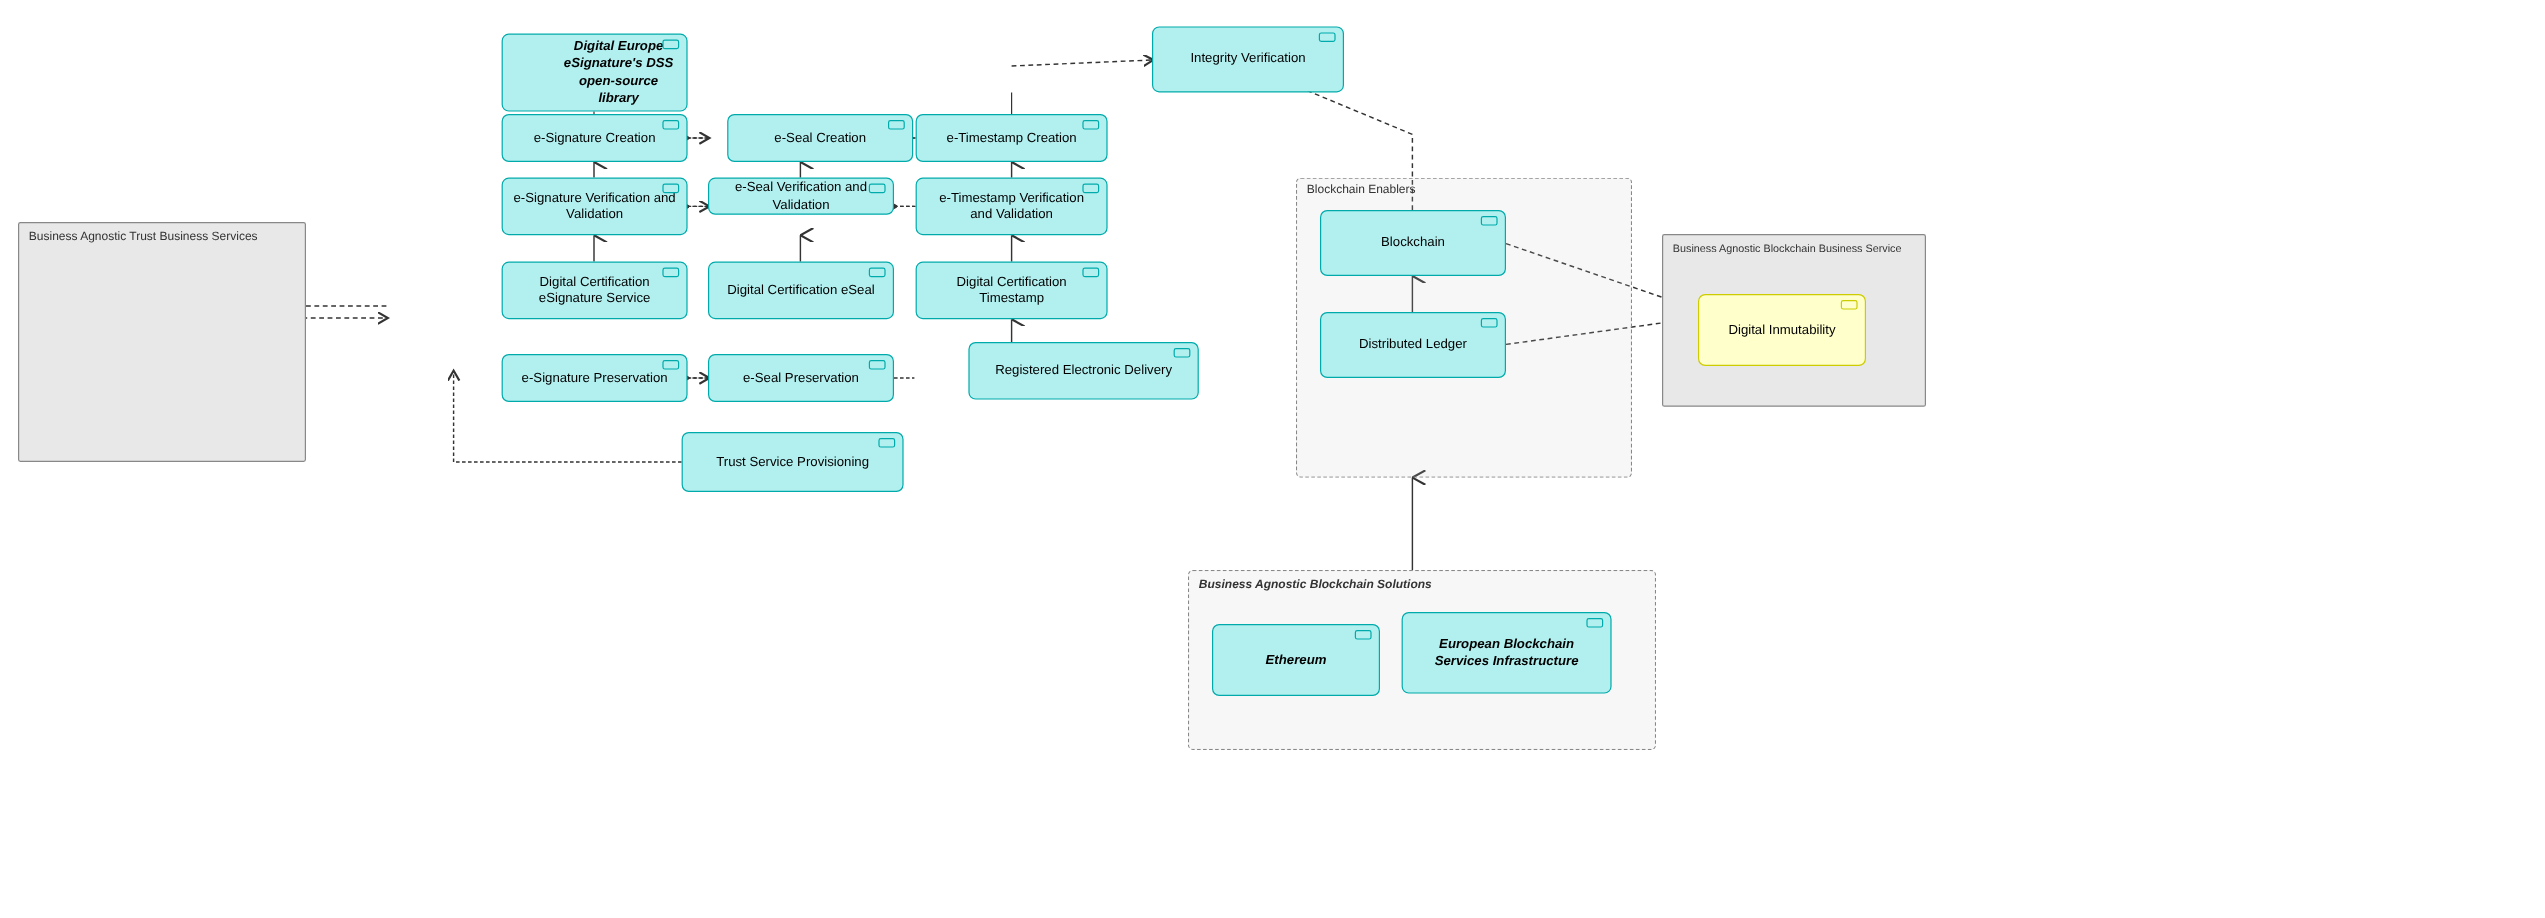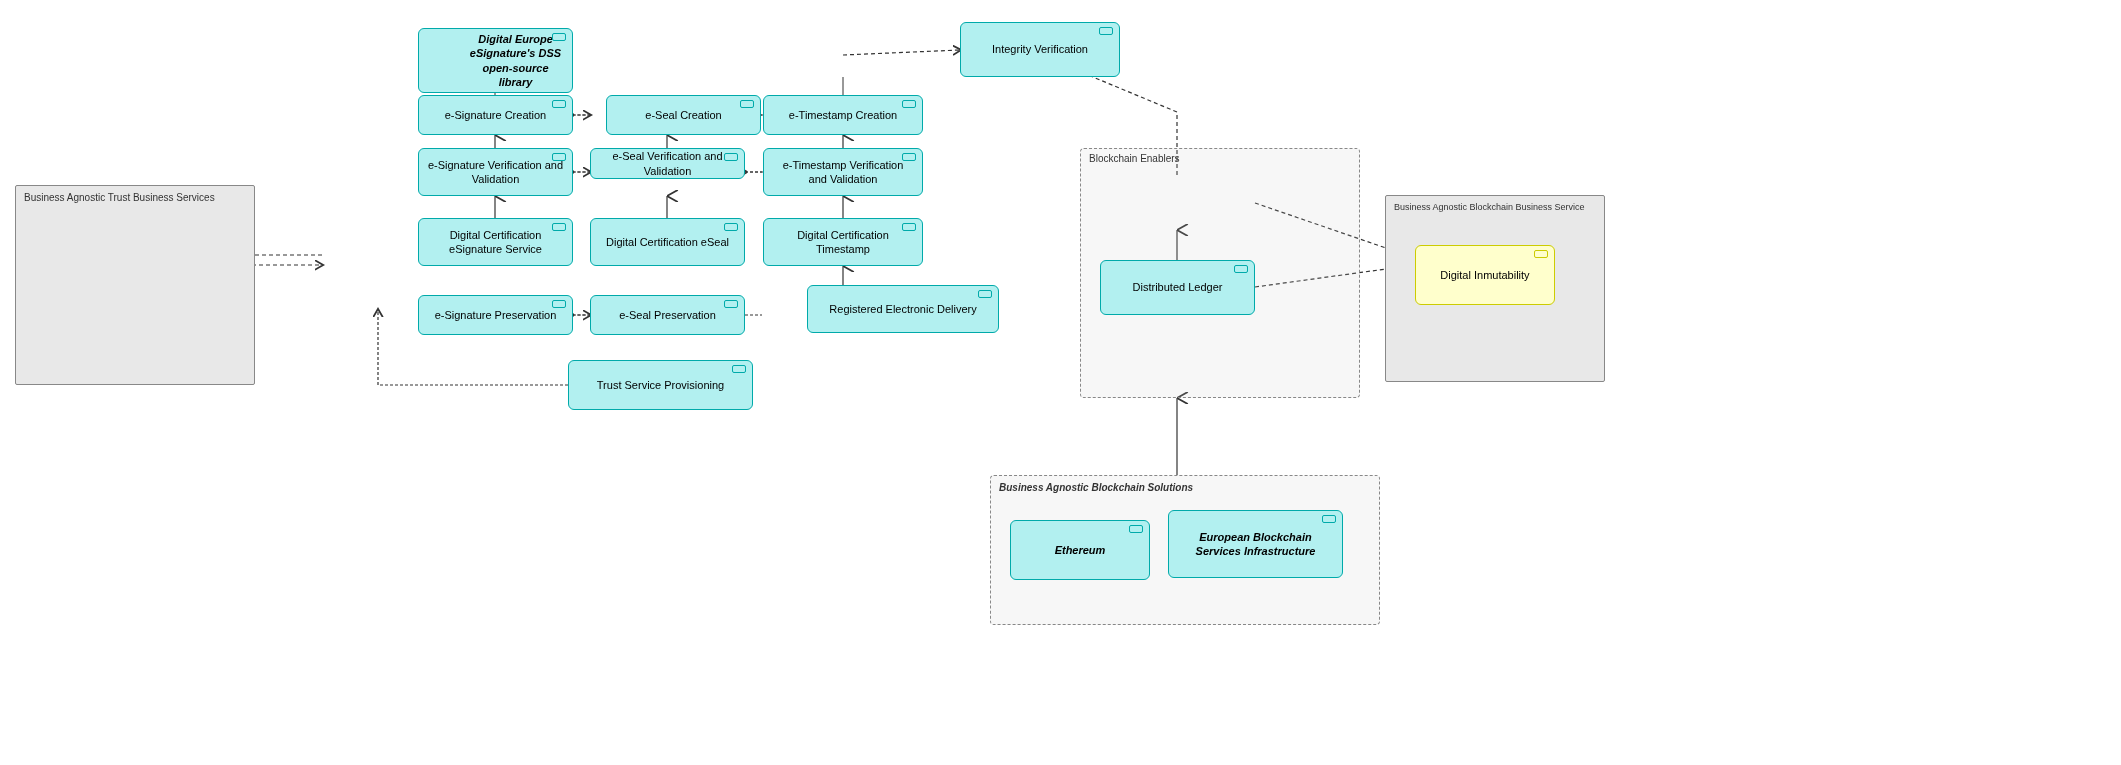--- a/index.html
+++ b/index.html
@@ -251,27 +251,31 @@
 
   <div class="box box-cyan" style="left:960px;top:22px;width:160px;height:55px;">
     <div class="box-icon"></div>
     <span>Integrity Verification</span>
   </div>
 
   <div class="box-dashed-container" style="left:1080px;top:148px;width:280px;height:250px;">
     <span class="container-label" style="top:4px;left:8px;">Blockchain Enablers</span>
   </div>
 
+  <div class="box box-cyan" style="left:1100px;top:175px;width:155px;height:55px;">
+    <div class="box-icon"></div>
+    <span>Blockchain</span>
+  </div>
 
   <div class="box box-cyan" style="left:1100px;top:260px;width:155px;height:55px;">
     <div class="box-icon"></div>
     <span>Distributed Ledger</span>
   </div>
 
-  <div class="box-gray-container" style="left:1385px;top:195px;width:220px;height:187px;">
+  <div class="box-gray-container" style="left:1385px;top:195px;width:220px;height:144px;">
     <span class="container-label" style="top:6px;left:8px;font-size:9px;line-height:1.3;">Business Agnostic Blockchain Business Service</span>
   </div>
 
   <div class="box box-yellow" style="left:1415px;top:245px;width:140px;height:60px;">
     <div class="box-icon" style="border-color:#cccc00;background:#ffffcc;"></div>
     <span>Digital Inmutability</span>
   </div>
 
   <div class="box-dashed-container" style="left:990px;top:475px;width:390px;height:150px;">
     <span class="container-label-italic" style="top:6px;left:8px;">Business Agnostic Blockchain Solutions</span>

